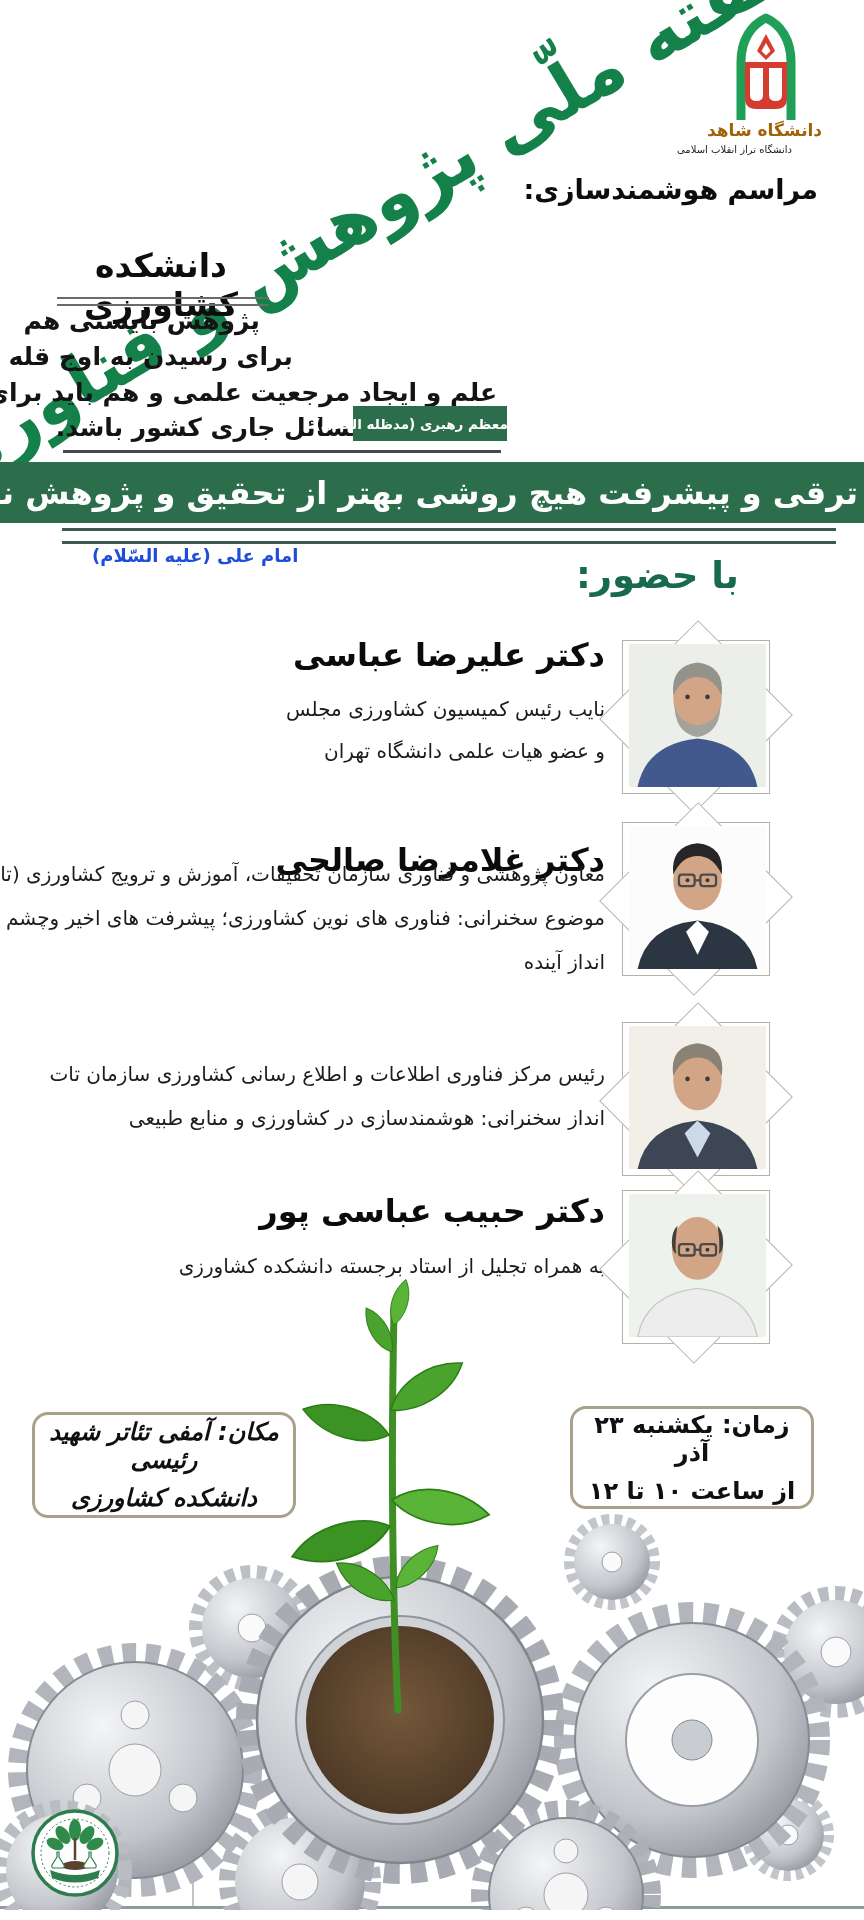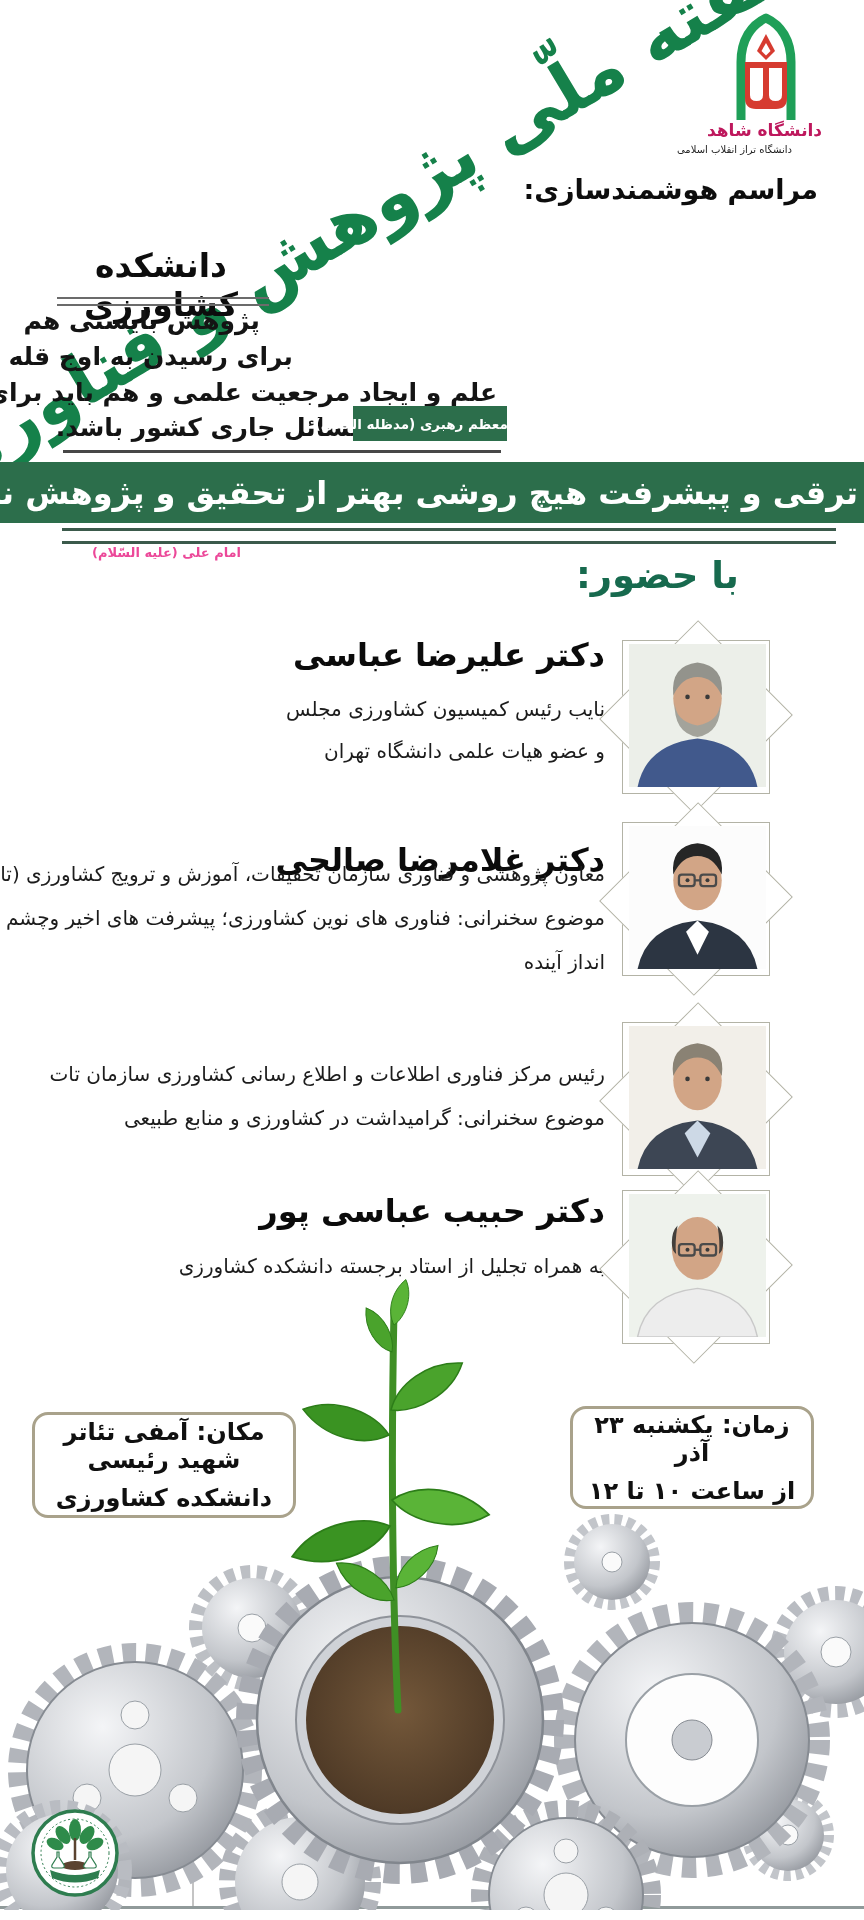--- a/index.html
+++ b/index.html
@@ -2,21 +2,21 @@
 <html lang="fa" dir="rtl"><head>
 <meta charset="utf-8">
 <style>
   html,body{margin:0;padding:0;background:#fff;}
   .poster{position:relative;width:864px;height:1920px;background:#fff;overflow:hidden;
           font-family:"DejaVu Sans",sans-serif;direction:rtl;}
   .abs{position:absolute;}
 
   
   .logo-art{left:auto;right:50px;top:10px;width:96px;height:112px;}
-  .logo-title{right:12px;top:120px;width:175px;text-align:center;font-size:17px;font-weight:bold;color:#be185d;}
+  .logo-title{right:12px;top:120px;width:175px;text-align:center;font-size:17px;font-weight:bold;color:#a16207;}
   .logo-sub{right:12px;top:144px;width:175px;text-align:left;font-size:10px;color:#222;}
   .ceremony{right:46px;top:174px;font-size:27px;font-weight:bold;color:#0d0d0d;white-space:nowrap;}
 
   
   .main-title{left:-20px;top:58px;width:770px;height:305px;display:flex;align-items:center;justify-content:center;
               transform:rotate(-31deg);font-size:72px;font-weight:bold;color:#15814a;
               white-space:nowrap;letter-spacing:-2px;direction:rtl;}
 
   .faculty{left:20px;top:246px;width:282px;text-align:center;font-size:33px;font-weight:bold;color:#0d0d0d;}
   .faculty-rule{left:57px;top:297px;width:212px;height:5px;border-top:2.5px solid #6b6b6b;border-bottom:2.5px solid #6b6b6b;}
@@ -28,21 +28,21 @@
   .q3{right:367px;top:378px;}
   .q4{right:498px;top:413px;margin-left:28px;}
   .q-attr{left:353px;top:406px;width:154px;height:35px;background:#2c6e4b;color:#fff;
           display:flex;align-items:center;justify-content:center;font-size:13.5px;font-weight:bold;white-space:nowrap;}
   .q-divider{left:63px;top:450px;width:438px;border-top:3px solid #474747;}
 
   
   .banner{left:0;top:462px;width:864px;height:61px;background:#2c6e4b;display:flex;align-items:center;justify-content:center;}
   .banner span{color:#fff;font-size:32px;font-weight:bold;white-space:nowrap;}
   .double-rule{left:62px;top:528px;width:774px;height:10px;border-top:3px solid #3b5a4b;border-bottom:3px solid #3b5a4b;}
-  .imam{left:92px;top:545px;font-size:13px;font-weight:bold;color:#ec4899;white-space:nowrap;}
+  .imam{left:92px;top:545px;font-size:18px;font-weight:bold;color:#1d4ed8;white-space:nowrap;}
   .with-heading{right:125px;top:554px;font-size:37px;font-weight:bold;color:#176a4e;white-space:nowrap;}
 
   
   .sp-name{right:259px;font-size:32px;font-weight:bold;color:#0b0b0b;white-space:nowrap;}
   .sp-line{right:259px;font-size:20px;color:#1c1c1c;white-space:nowrap;}
   .n1{top:636px;} .d1a{top:697px;} .d1b{top:739px;}
   .n2{top:802px;margin-top:39px;} .d2a{top:862px;} .d2b{top:906px;} .d2c{top:950px;}
   .n3{top:1000px;} .d3a{top:1062px;} .d3b{top:1106px;}
   .n4{top:1192px;} .d4a{top:1254px;}
 
@@ -60,21 +60,21 @@
   .avatar .head{fill:#d2a586;}
   .avatar .eye{fill:#3a3a3a;}
   .avatar .glasses{fill:none;stroke:#4a4a4a;stroke-width:1.6;}
   .avatar .shirt{fill:#fff;} .av3 .shirt{fill:#cdd9e6;}
 
   
   .detail-box{background:#fff;border:3px solid #a9a28b;border-radius:16px;text-align:center;
               font-size:24px;font-weight:bold;color:#101010;display:flex;flex-direction:column;
               justify-content:center;gap:10px;z-index:4;}
   .box-time{left:570px;top:1406px;width:238px;height:97px;}
-  .box-loc{left:32px;top:1412px;width:258px;height:100px;}
+  .box-loc{left:32px;top:1412px;width:258px;height:100px;font-style:italic;}
 
   
   .gears{left:0;top:1270px;z-index:1;}
   .emblem{left:30px;top:1808px;width:90px;height:90px;z-index:5;}
   .footer-line{left:0;top:1906px;width:864px;height:3px;background:#909a9a;}
   .edge-artifact{left:192px;top:1806px;width:2px;height:100px;background:#c4c4c4;}
 </style>
 </head>
 <body>
 
@@ -143,21 +143,21 @@
           <rect x="35" y="34" width="11" height="8" rx="2"></rect>
           <rect x="50" y="34" width="11" height="8" rx="2"></rect>
           <line x1="46" y1="38" x2="50" y2="38"></line>
         </g>
       <circle class="eye" cx="41" cy="38" r="1.4"></circle>
         <circle class="eye" cx="55" cy="38" r="1.4"></circle>
     </svg>
   </div>
 
   <div class="abs sp-line d3a">رئیس مرکز فناوری اطلاعات و اطلاع رسانی کشاورزی سازمان تات</div>
-  <div class="abs sp-line d3b">موضوع سخنرانی: گرامیداشت در کشاورزی و منابع طبیعی</div>
+  <div class="abs sp-line d3b">انداز سخنرانی: هوشمندسازی در کشاورزی و منابع طبیعی</div>
   <div class="abs frame f3">
     <svg class="avatar av3" viewBox="0 0 96 100" preserveAspectRatio="none">
       <rect class="bg" width="96" height="100"></rect>
       <path class="torso" d="M6,100 Q12,70 48,66 Q84,70 90,100 Z"></path>
       <path class="shirt" d="M48,66 L39,75 L48,92 L57,75 Z"></path>
       <ellipse class="head" cx="48" cy="38" rx="17" ry="21"></ellipse>
       <path class="hair" d="M31,35 Q28,14 48,12 Q68,14 65,35 Q59,22 48,22 Q37,22 31,35 Z"></path>
       <circle class="eye" cx="41" cy="37" r="1.6"></circle>
         <circle class="eye" cx="55" cy="37" r="1.6"></circle>
     </svg>

